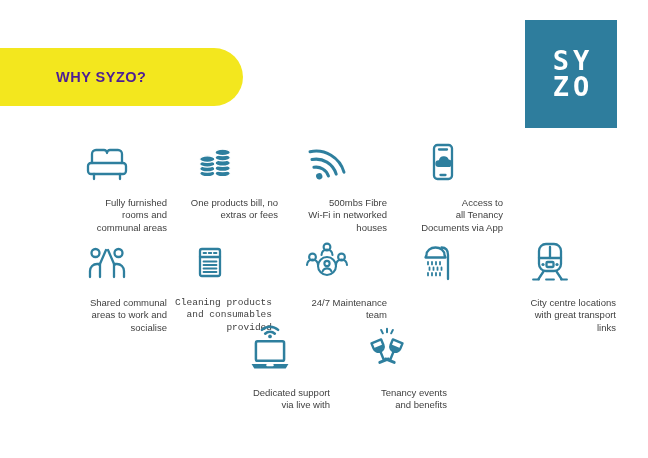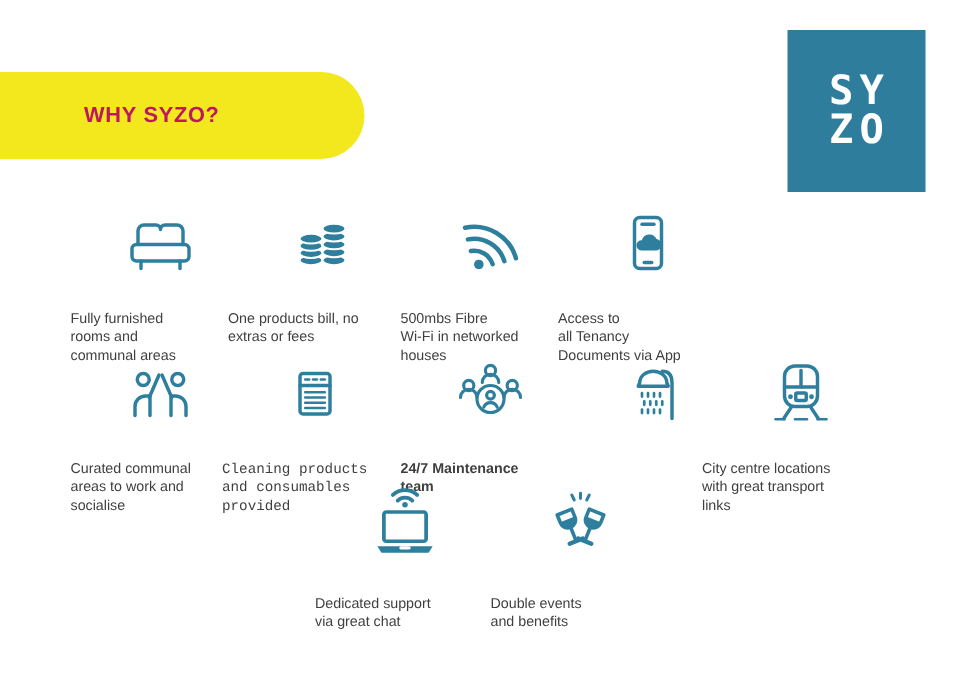--- a/index.html
+++ b/index.html
@@ -6,40 +6,40 @@
   .slide{
     position:relative;width:648px;height:458px;background:#ffffff;overflow:hidden;
     font-family:"Liberation Sans", sans-serif;
   }
   .pill{
     position:absolute;left:0;top:48px;width:243px;height:58px;
     background:#f3e71e;border-radius:0 29px 29px 0;
     display:flex;align-items:center;
   }
   .pill-title{
-    padding-left:56px;color:#be185d;font-size:14.5px;font-weight:bold;letter-spacing:0.5px;
+    padding-left:56px;color:#4c1d95;font-size:14.5px;font-weight:bold;letter-spacing:0.5px;
   }
   .logo{
     position:absolute;left:525px;top:20px;width:92px;height:108px;background:#2e7d9d;
     display:flex;flex-direction:column;align-items:center;justify-content:center;
   }
   .logo-line{
     color:#ffffff;font-family:"DejaVu Sans Mono", monospace;font-weight:bold;
     font-size:27px;line-height:0.95;letter-spacing:4px;margin-left:4px;
   }
   .feature{
     position:absolute;display:flex;flex-direction:column;align-items:center;
   }
   .icon-box{
     height:50px;display:flex;align-items:flex-end;justify-content:center;
   }
   .icon-box.tall{height:54px;}
   .caption{
-    margin-top:21px;font-size:9.5px;line-height:1.3;color:#3f3f3f;
-    text-align:left;white-space:pre-line;width:100%;
+    margin-top:11px;font-size:9.5px;line-height:1.3;color:#3f3f3f;
+    text-align:right;white-space:pre-line;width:100%;
   }
   svg{display:block;}
   .stroke{stroke:#2e7f9e;stroke-width:2.3;fill:none;stroke-linecap:round;stroke-linejoin:round;}
   .fillT{fill:#2e7f9e;stroke:none;}
 </style>
 </head>
 <body>
 
 <div class="slide">
 
@@ -95,21 +95,21 @@
           <path class="stroke" style="stroke-width:3" d="M10 18 a21 21 0 0 1 20 20"></path>
           <path class="stroke" style="stroke-width:3" d="M10 10 a29 29 0 0 1 28 28"></path>
         </g>
       </svg>
     </span>
     <div class="caption">500mbs Fibre
 Wi-Fi in networked
 houses</div>
   </div>
 
-  <div class="feature" style="left:372px;top:136px;width:120px;">
+  <div class="feature" style="left:383px;top:136px;width:120px;">
     <span class="icon-box">
       <svg width="48" height="48" viewBox="0 0 48 48">
         <rect class="stroke" x="15" y="7" width="18" height="34" rx="3.5"></rect>
         <line class="stroke" x1="20" y1="11.5" x2="28" y2="11.5"></line>
         <line class="stroke" x1="21.5" y1="37" x2="26.5" y2="37"></line>
         <path class="fillT" d="M19.5 29 a3.4 3.4 0 0 1 .4-6.8 a5.2 5.2 0 0 1 9.8-.8 a3.7 3.7 0 0 1-1 7.6 z"></path>
       </svg>
     </span>
     <div class="caption">Access to
 all Tenancy
@@ -121,40 +121,40 @@
     <span class="icon-box">
       <svg width="50" height="48" viewBox="0 0 48 48">
         <circle class="stroke" cx="12.5" cy="15" r="4"></circle>
         <circle class="stroke" cx="35.5" cy="15" r="4"></circle>
         <path class="stroke" d="M7 39 v-6 a7 7 0 0 1 7-7 h3 v13"></path>
         <path class="stroke" d="M41 39 v-6 a7 7 0 0 0 -7-7 h-3 v13"></path>
         <path class="stroke" d="M16.5 27 L23 12"></path>
         <path class="stroke" d="M31.5 27 L25 12"></path>
       </svg>
     </span>
-    <div class="caption">Curated communal
+    <div class="caption">Shared communal
 areas to work and
 socialise</div>
   </div>
 
   <div class="feature" style="left:148px;top:236px;width:124px;font-family:Liberation Mono, monospace;">
     <span class="icon-box">
       <svg width="48" height="48" viewBox="0 0 48 48">
         <rect class="stroke" x="14" y="11" width="20" height="27" rx="2"></rect>
         <line class="stroke" x1="14" y1="19" x2="34" y2="19"></line>
         <path class="stroke" style="stroke-width:1.8" d="M17.5 15 h2.6 M22.7 15 h2.6 M27.9 15 h2.6"></path>
         <path class="stroke" style="stroke-width:1.8" d="M17.5 23.5 h13 M17.5 27 h13 M17.5 30.5 h13 M17.5 34 h13"></path>
       </svg>
     </span>
     <div class="caption">Cleaning products
 and consumables
 provided</div>
   </div>
 
-  <div class="feature" style="left:267px;top:236px;width:120px;font-weight:bold;">
+  <div class="feature" style="left:267px;top:236px;width:120px;">
     <span class="icon-box">
       <svg width="48" height="48" viewBox="0 0 48 48">
         <g class="stroke" style="stroke-width:2.1">
           <circle cx="24" cy="9" r="3.4"></circle>
             <path d="M18.5 17 a5.5 5.5 0 0 1 11 0"></path>
           <circle cx="9.5" cy="19" r="3.4"></circle>
             <path d="M4 27 a5.5 5.5 0 0 1 11 0"></path>
           <circle cx="38.5" cy="19" r="3.4"></circle>
             <path d="M33 27 a5.5 5.5 0 0 1 11 0"></path>
           <circle cx="24" cy="28" r="9"></circle>
@@ -174,21 +174,21 @@
         <path class="stroke" d="M13.5 17 a9 7.5 0 0 1 18 0 l1 2.5 h-20 z"></path>
         <g class="stroke" style="stroke-width:1.8">
           <path d="M15 24 v2.4 M19 24 v2.4 M23 24 v2.4 M27 24 v2.4"></path>
           <path d="M16.5 29.5 v2.4 M20.5 29.5 v2.4 M24.5 29.5 v2.4 M28.5 29.5 v2.4"></path>
           <path d="M15 35 v2.4 M19 35 v2.4 M23 35 v2.4 M27 35 v2.4"></path>
         </g>
       </svg>
     </span>
   </div>
 
-  <div class="feature" style="left:468px;top:236px;width:132px;">
+  <div class="feature" style="left:484px;top:236px;width:132px;">
     <span class="icon-box">
       <svg width="48" height="48" viewBox="0 0 48 48">
         <rect class="stroke" x="13" y="6" width="22" height="27" rx="7"></rect>
         <line class="stroke" x1="13" y1="20" x2="35" y2="20"></line>
         <line class="stroke" x1="24" y1="9" x2="24" y2="20"></line>
         <rect class="stroke" x="20.5" y="24" width="7" height="5" rx="1"></rect>
         <circle class="fillT" cx="17" cy="26.5" r="1.6"></circle>
         <circle class="fillT" cx="31" cy="26.5" r="1.6"></circle>
         <path class="stroke" d="M12.5 41 L17.5 33.5 M35.5 41 L30.5 33.5"></path>
         <path class="stroke" style="stroke-width:1.8" d="M7 41.5 h6 M20 41.5 h8 M35 41.5 h6"></path>
@@ -204,38 +204,38 @@
       <svg width="52" height="52" viewBox="0 0 48 48">
         <path class="stroke" d="M19.5 9 a6.5 6.5 0 0 1 9 0"></path>
         <path class="stroke" d="M16.5 5.5 a11 11 0 0 1 15 0"></path>
         <circle class="fillT" cx="24" cy="11.5" r="1.7"></circle>
         <rect class="stroke" x="11" y="16" width="26" height="18" rx="1.5"></rect>
         <path class="fillT" d="M7 37 h34 l-2.5 4 h-29 z"></path>
         <rect x="20.5" y="37" width="7" height="2" rx="1" fill="#ffffff"></rect>
       </svg>
     </span>
     <div class="caption">Dedicated support
-via great chat</div>
+via live with</div>
   </div>
 
   <div class="feature" style="left:327px;top:322px;width:120px;">
     <span class="icon-box tall">
       <svg width="50" height="52" viewBox="0 0 48 48">
         <path class="stroke" style="stroke-width:1.9" d="M20 8 l-1.6-3.2 M24 7 v-3.4 M28 8 l1.6-3.2"></path>
         <g transform="translate(17.5,25) rotate(-22)">
           <path class="stroke" d="M-5 -10 h10 v5.5 a5 5 0 0 1 -10 0 z"></path>
           <path class="fillT" d="M-5 -5 a5 5 0 0 0 10 0 z"></path>
           <path class="stroke" d="M0 1 V9"></path>
           <path class="stroke" style="stroke-width:2.8" d="M-4.5 10 h9"></path>
         </g>
         <g transform="translate(30.5,25) rotate(22)">
           <path class="stroke" d="M-5 -10 h10 v5.5 a5 5 0 0 1 -10 0 z"></path>
           <path class="fillT" d="M-5 -5 a5 5 0 0 0 10 0 z"></path>
           <path class="stroke" d="M0 1 V9"></path>
           <path class="stroke" style="stroke-width:2.8" d="M-4.5 10 h9"></path>
         </g>
       </svg>
     </span>
-    <div class="caption">Double events
+    <div class="caption">Tenancy events
 and benefits</div>
   </div>
 
 </div>
 
 </body></html>

